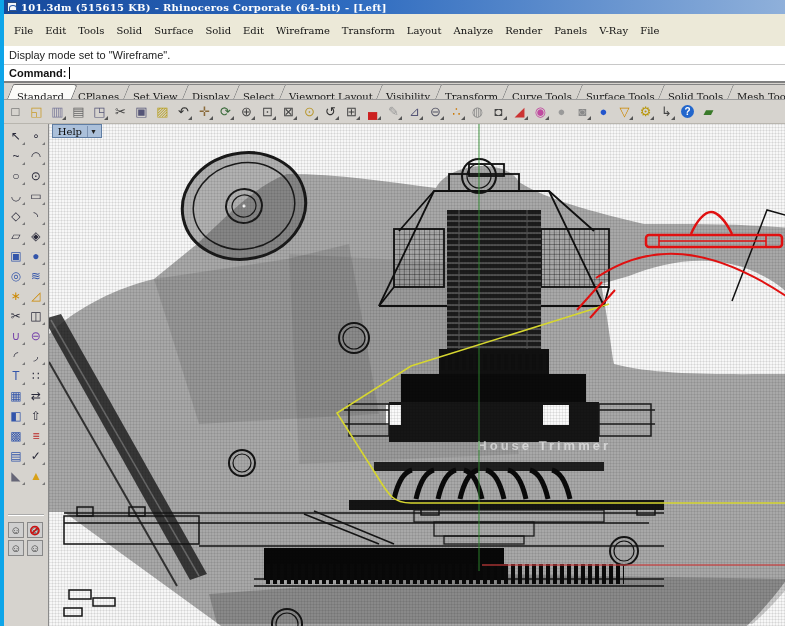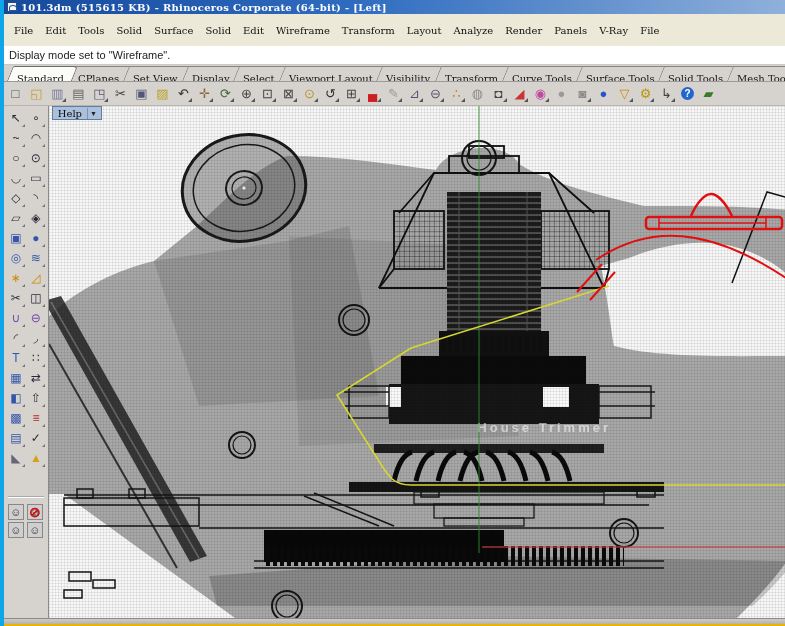--- a/index.html
+++ b/index.html
@@ -70,20 +70,24 @@
       <span class="menu-item">Layout</span>
       <span class="menu-item">Analyze</span>
       <span class="menu-item">Render</span>
       <span class="menu-item">Panels</span>
       <span class="menu-item">V-Ray</span>
       <span class="menu-item">File</span>
     </div>
 
   <div id="historybar">Display mode set to "Wireframe".</div>
 
+  <div id="commandbar">
+    <span id="command-label">Command:</span>
+    <span id="command-caret"></span>
+  </div>
 
   <div id="tabrow">
       <span class="tab active"><span>Standard</span></span>
       <span class="tab"><span>CPlanes</span></span>
       <span class="tab"><span>Set View</span></span>
       <span class="tab"><span>Display</span></span>
       <span class="tab"><span>Select</span></span>
       <span class="tab"><span>Viewport Layout</span></span>
       <span class="tab"><span>Visibility</span></span>
       <span class="tab"><span>Transform</span></span>

